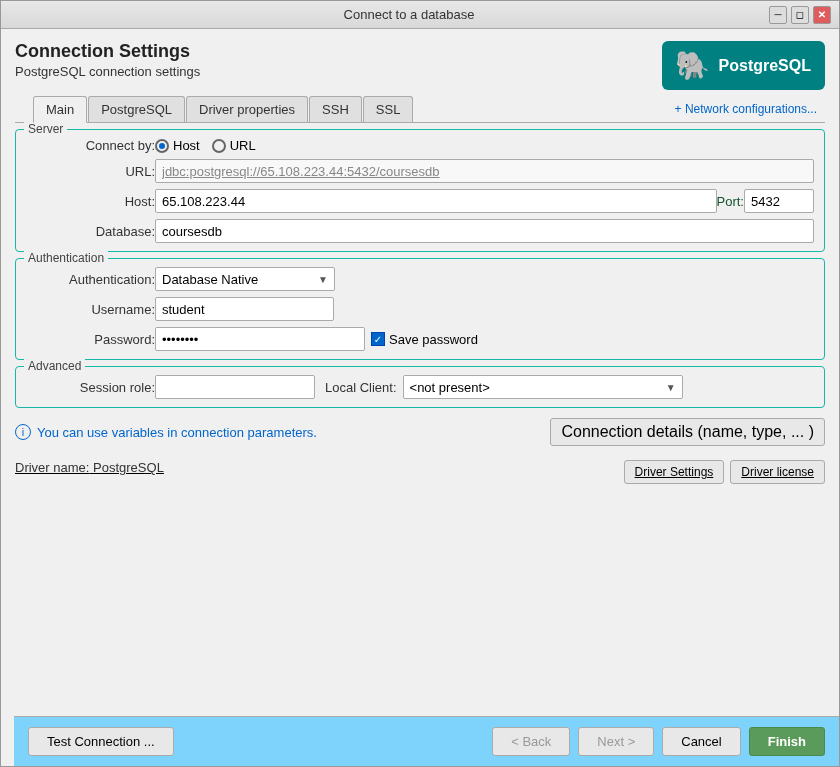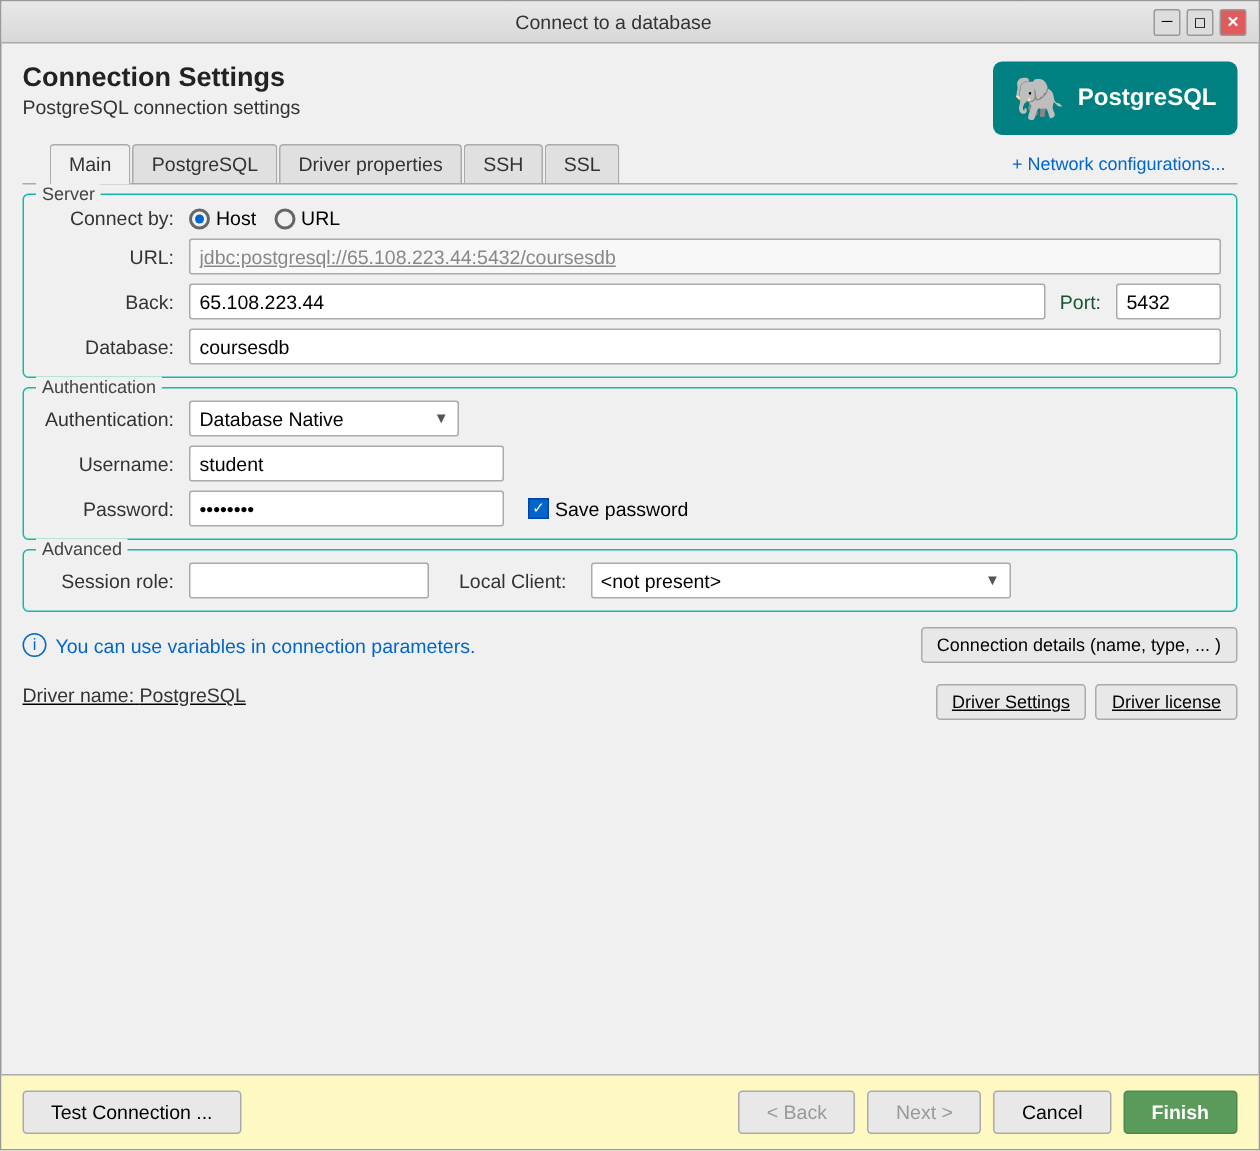--- a/index.html
+++ b/index.html
@@ -165,21 +165,22 @@
       background: #f0f0f0;
       padding: 0 4px;
       font-size: 12px;
       color: #444;
     }
 
     .form-row {
       display: flex;
       align-items: center;
       margin-bottom: 6px;
-      gap: 10px;
+      gap: 0;
+      margin-left: 39px;
     }
 
     .form-row:last-child {
       margin-bottom: 0;
     }
 
     .form-label {
       width: 90px;
       text-align: right;
       color: #333;
@@ -269,21 +270,21 @@
     .auth-select-text {
       font-size: 13px;
     }
 
     .dropdown-arrow {
       font-size: 10px;
       color: #555;
     }
 
     .username-input {
-      width: 210px;
+      width: 179px;
     }
 
     .password-input {
       width: 210px;
     }
 
     .checkbox-group {
       display: flex;
       align-items: center;
       gap: 4px;
@@ -358,21 +359,21 @@
       justify-content: center;
       font-size: 11px;
       color: #0066cc;
       flex-shrink: 0;
     }
 
     .conn-details-btn {
       border: 1px solid #aaa;
       background: #e8e8e8;
       padding: 4px 10px;
-      font-size: 12px;
+      font-size: 16px;
       border-radius: 3px;
       cursor: pointer;
     }
 
     .driver-row {
       display: flex;
       align-items: flex-start;
       justify-content: space-between;
       flex-shrink: 0;
       padding: 4px 0;
@@ -397,26 +398,27 @@
       border-radius: 3px;
       cursor: pointer;
     }
 
     .spacer {
       flex: 1;
     }
 
     .bottom-bar {
       border-top: 1px solid #aaa;
-      background: #fef9c3;
+      background: #7dd3fc;
       padding: 10px 14px;
       display: flex;
       align-items: center;
       gap: 8px;
       flex-shrink: 0;
+      margin-left: 13px;
     }
 
     .btn {
       padding: 6px 18px;
       border: 1px solid #aaa;
       background: #e8e8e8;
       font-size: 13px;
       border-radius: 3px;
       cursor: pointer;
       white-space: nowrap;
@@ -495,21 +497,21 @@
           </div>
         </div>
       </div>
 
       <div class="form-row">
         <div class="form-label">URL:</div>
         <input class="form-input url-input" type="text" readonly="" style="color: rgb(136, 136, 136); background: rgb(248, 248, 248);" value="jdbc:postgresql://65.108.223.44:5432/coursesdb">
       </div>
 
       <div class="form-row">
-        <div class="form-label">Back:</div>
+        <div class="form-label">Host:</div>
         <input class="form-input host-input" type="text" value="65.108.223.44" style="">
         <span class="port-label">Port:</span>
         <input class="form-input port-input" type="text" value="5432" style="">
       </div>
 
       <div class="form-row">
         <div class="form-label">Database:</div>
         <input class="form-input db-input" type="text" value="coursesdb" style="">
       </div>
     </div>

